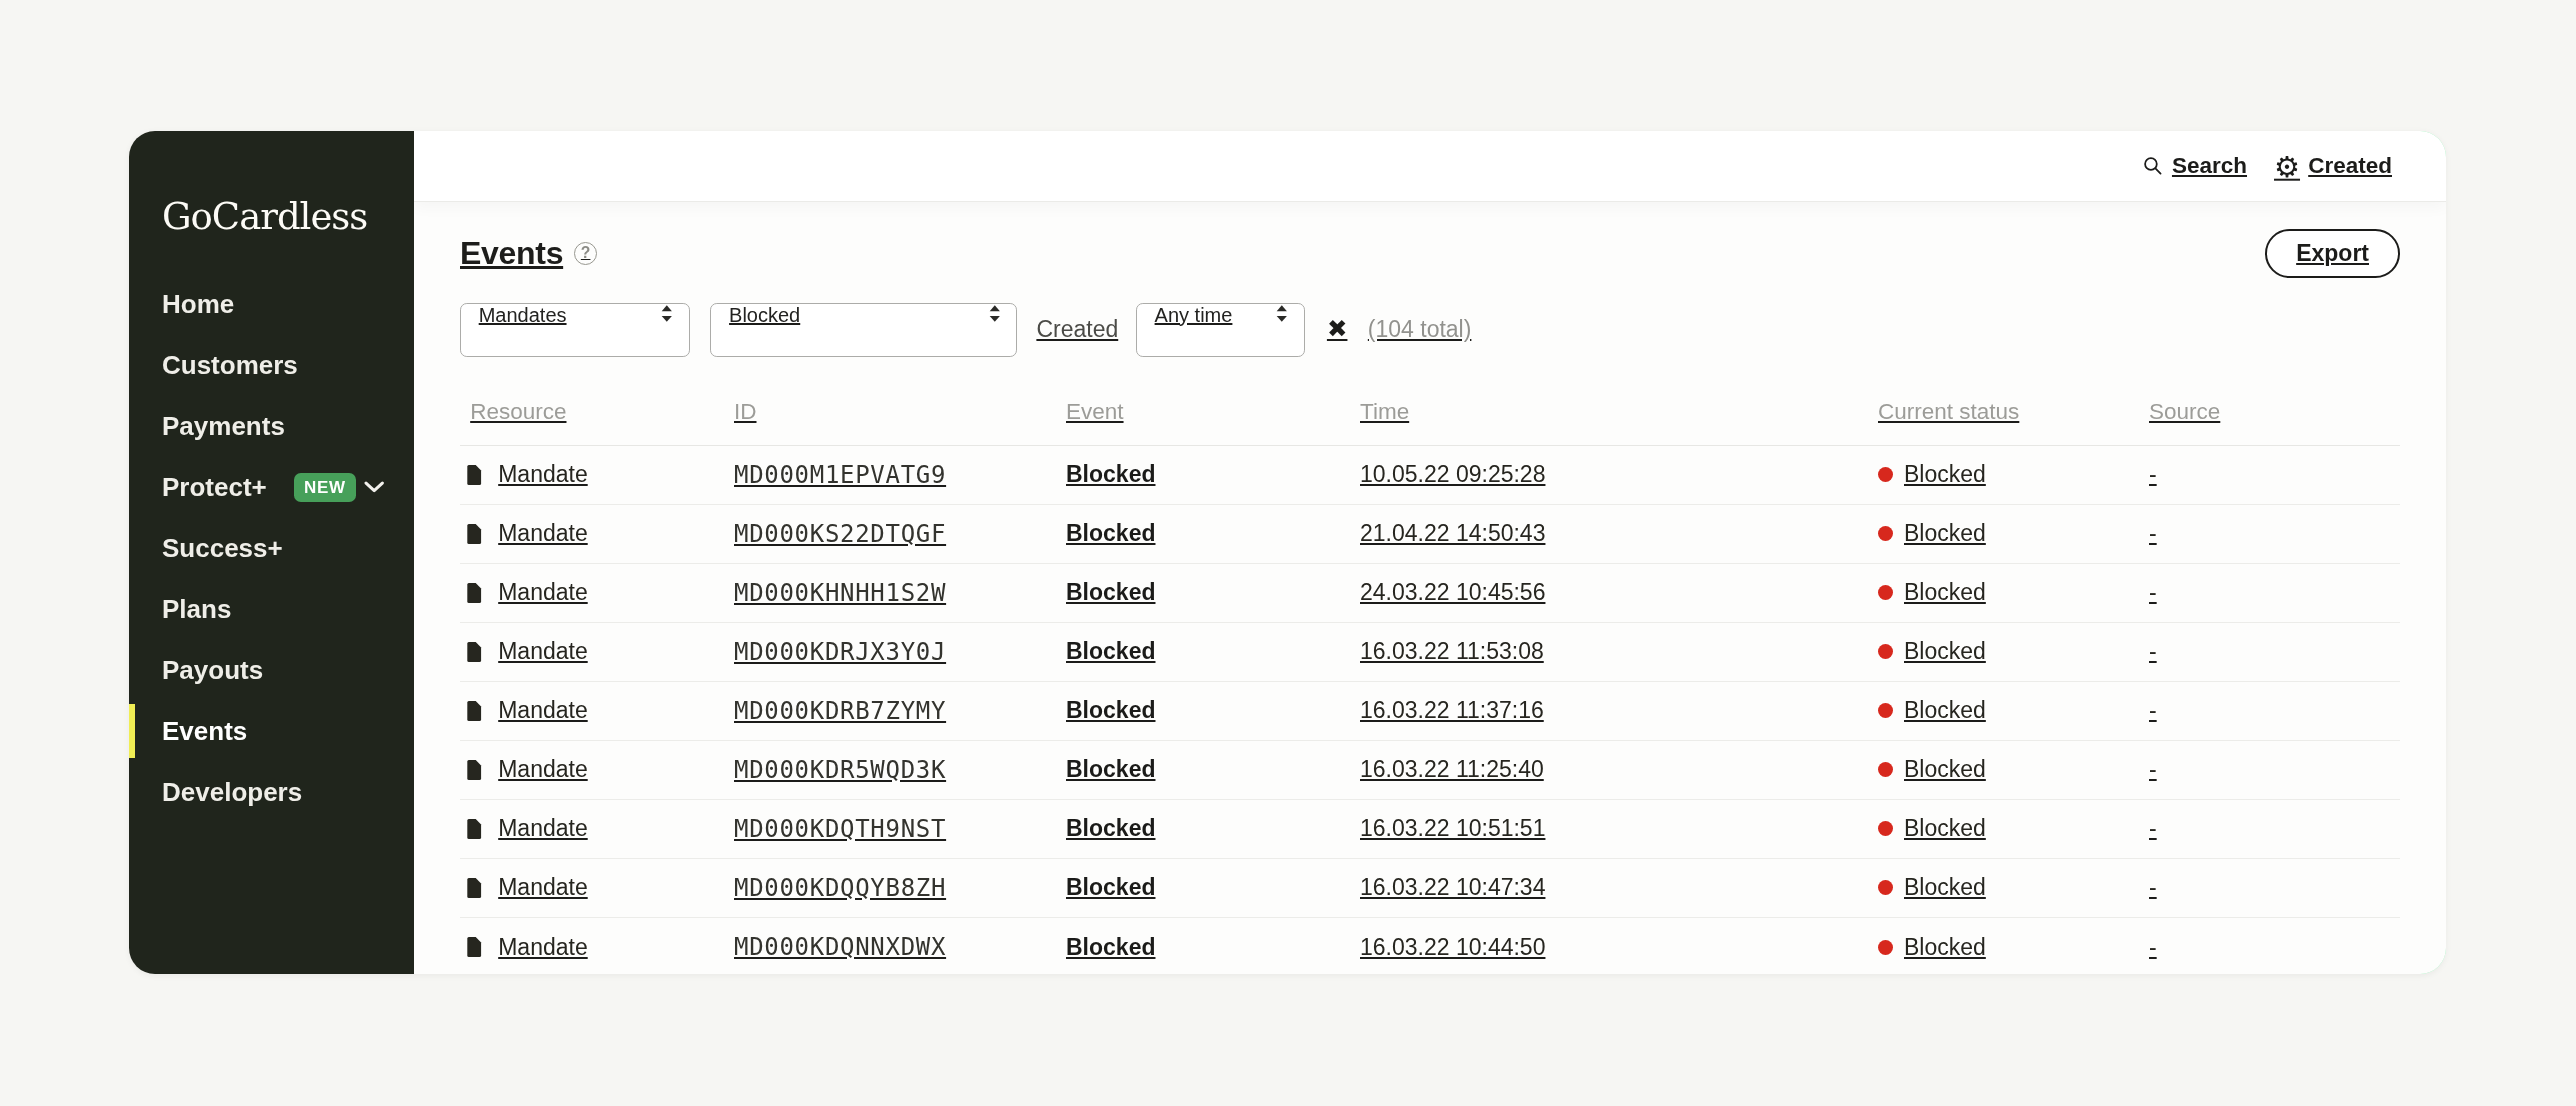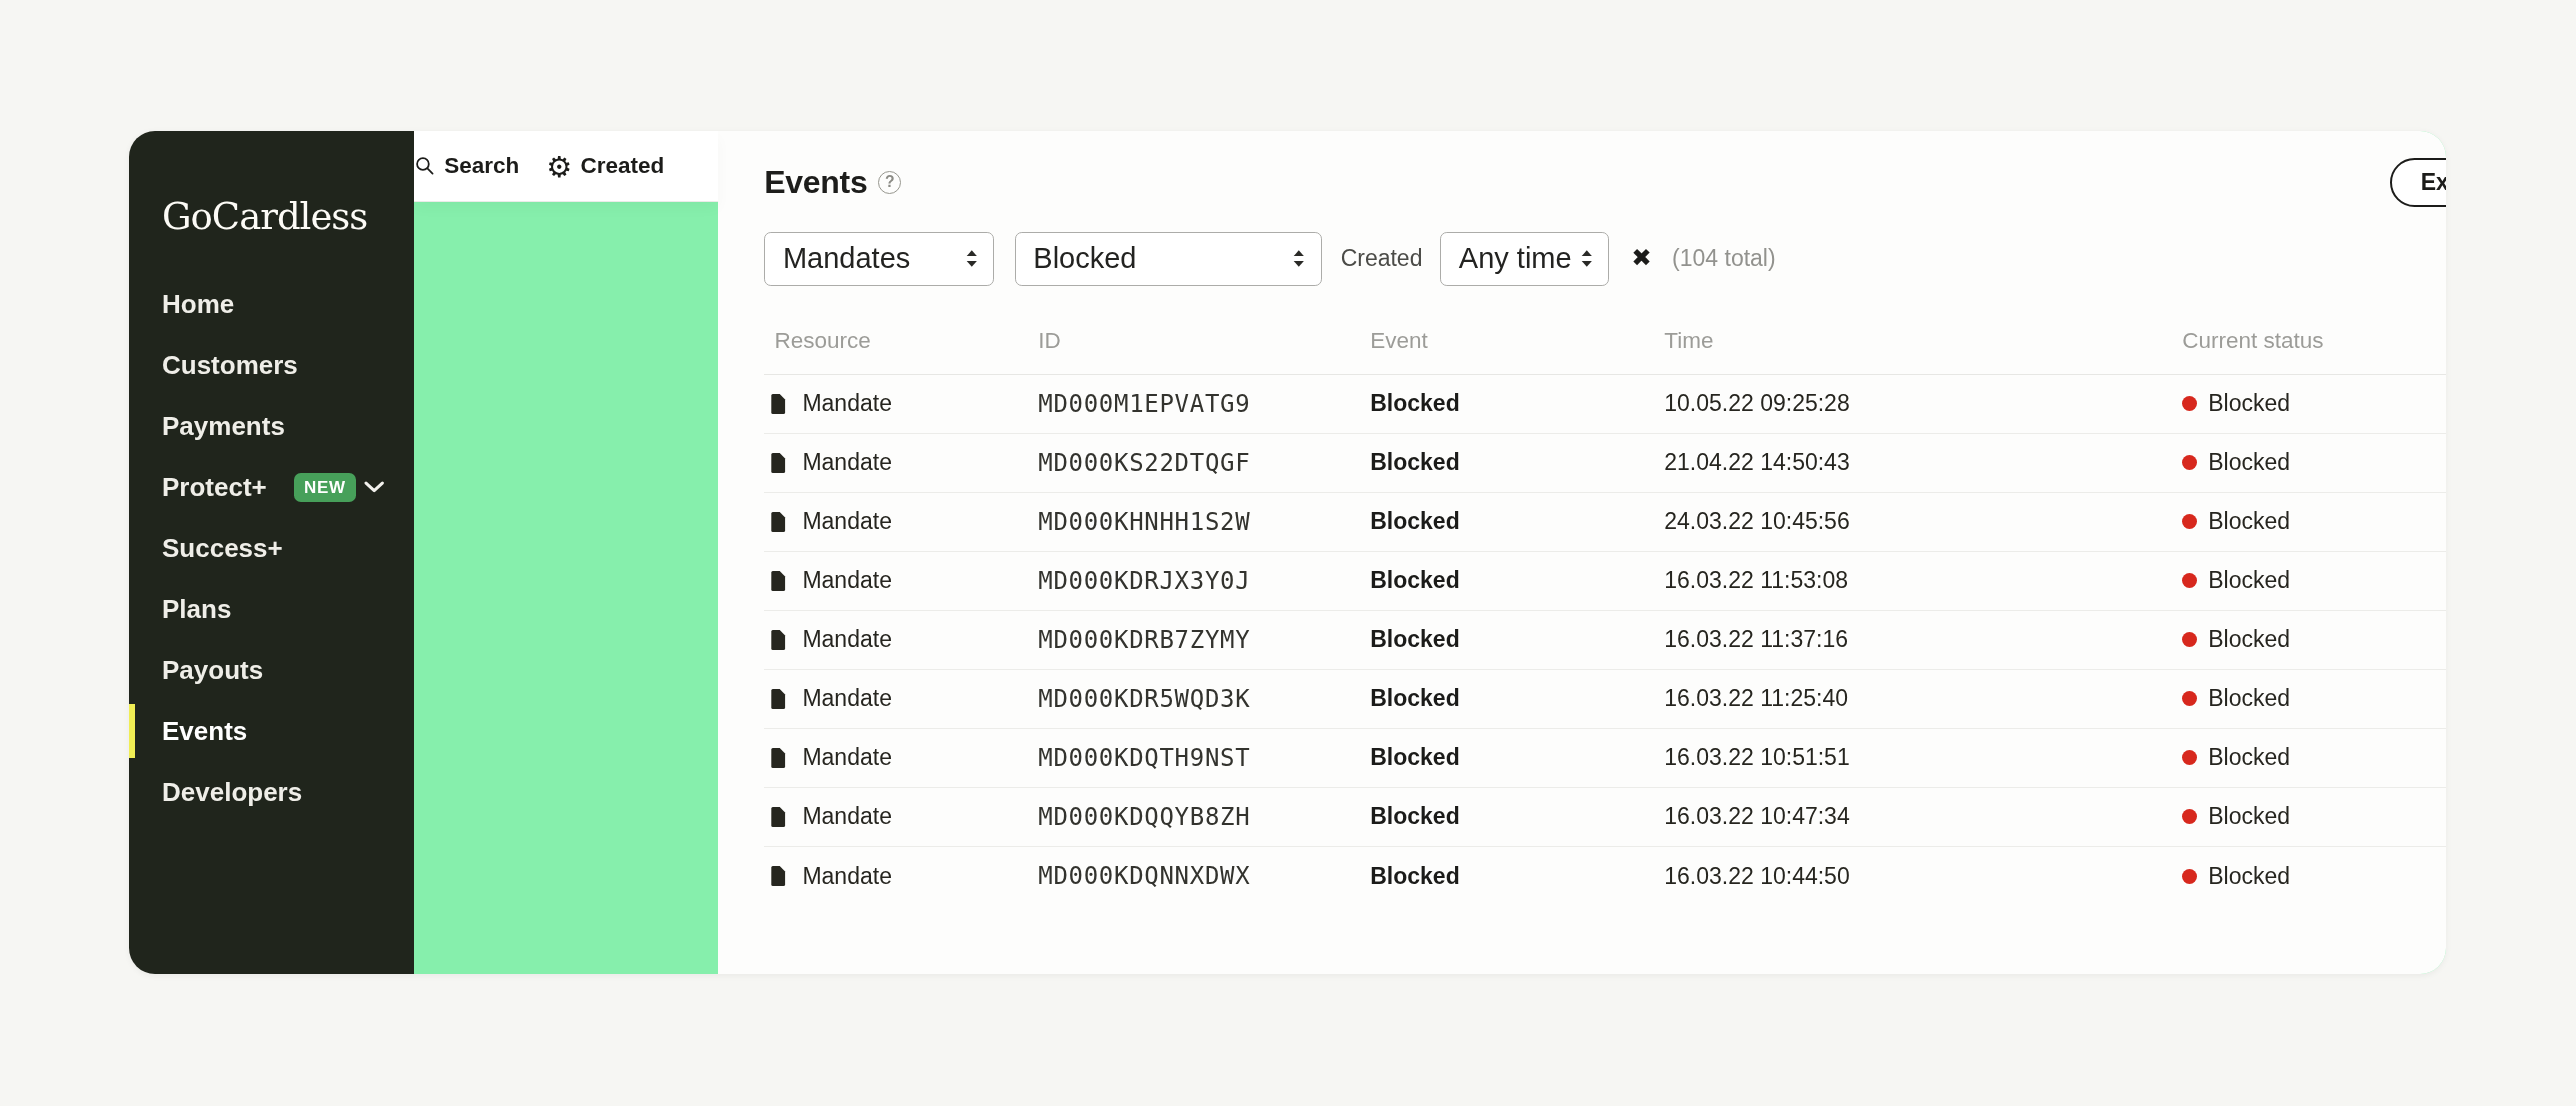--- a/index.html
+++ b/index.html
@@ -45,22 +45,22 @@
     padding:6.1px 10.2px;border-radius:6.8px;line-height:1;
   }
   .nav-item .chev{margin-left:auto;display:flex;align-items:center;}
   .nav-item.active{color:#FFFFFF;}
   .nav-item.active::before{
     content:"";position:absolute;left:0;top:3.4px;width:6.1px;height:54px;
     background:var(--accent-yellow);
   }
   
   .card{
-    flex:1;display:flex;flex-direction:row;position:relative;
-    background:#86efac;border-radius:0 26px 26px 0;overflow:hidden;
+    flex:1;display:flex;flex-direction:column;position:relative;
+    background:#86efac;border-radius:0 26px 26px 0;overflow:hidden;text-decoration:underline;
   }
   .topbar{
     flex:none;height:71px;background:#FFFFFF;
     border-bottom:1.4px solid #EBEBE8;
     box-shadow:0 6.8px 13.6px rgba(0,0,0,.03);
     display:flex;align-items:center;justify-content:flex-end;
     gap:27px;padding-right:54px;position:relative;z-index:2;
   }
   .topbar-item{
     display:flex;align-items:center;gap:8.2px;cursor:pointer;
@@ -79,22 +79,22 @@
   }
   .export{
     height:49px;padding:0 29px;background:#FFFFFF;
     border:2px solid var(--ink);border-radius:27px;
     font-family:inherit;font-size:23px;font-weight:700;color:var(--ink);cursor:pointer;
   }
   
   .filters{margin-top:24.5px;height:54px;display:flex;align-items:center;}
   .select{
     height:54px;background:#FFFFFF;border:1.4px solid #ACACA9;border-radius:6.8px;
-    display:flex;align-items:center;justify-content:space-between;
-    padding:0 15px 0 17.7px;font-size:29px;color:#232321;cursor:pointer;
+    display:flex;justify-content:space-between;
+    padding:0 15px 0 17.7px;font-size:20px;color:#232321;cursor:pointer;
   }
   .sel-resource{width:230px;}
   .sel-event{width:307px;margin-left:20.4px;}
   .created{margin-left:19px;font-size:23px;color:#4B4B47;}
   .sel-created{width:169px;margin-left:17.7px;}
   .clear{margin-left:22px;font-size:24.5px;line-height:1;color:var(--ink);cursor:pointer;}
   .total{margin-left:20.4px;font-size:23px;color:#92928E;}
   
   .thead,.tr{
     display:grid;

